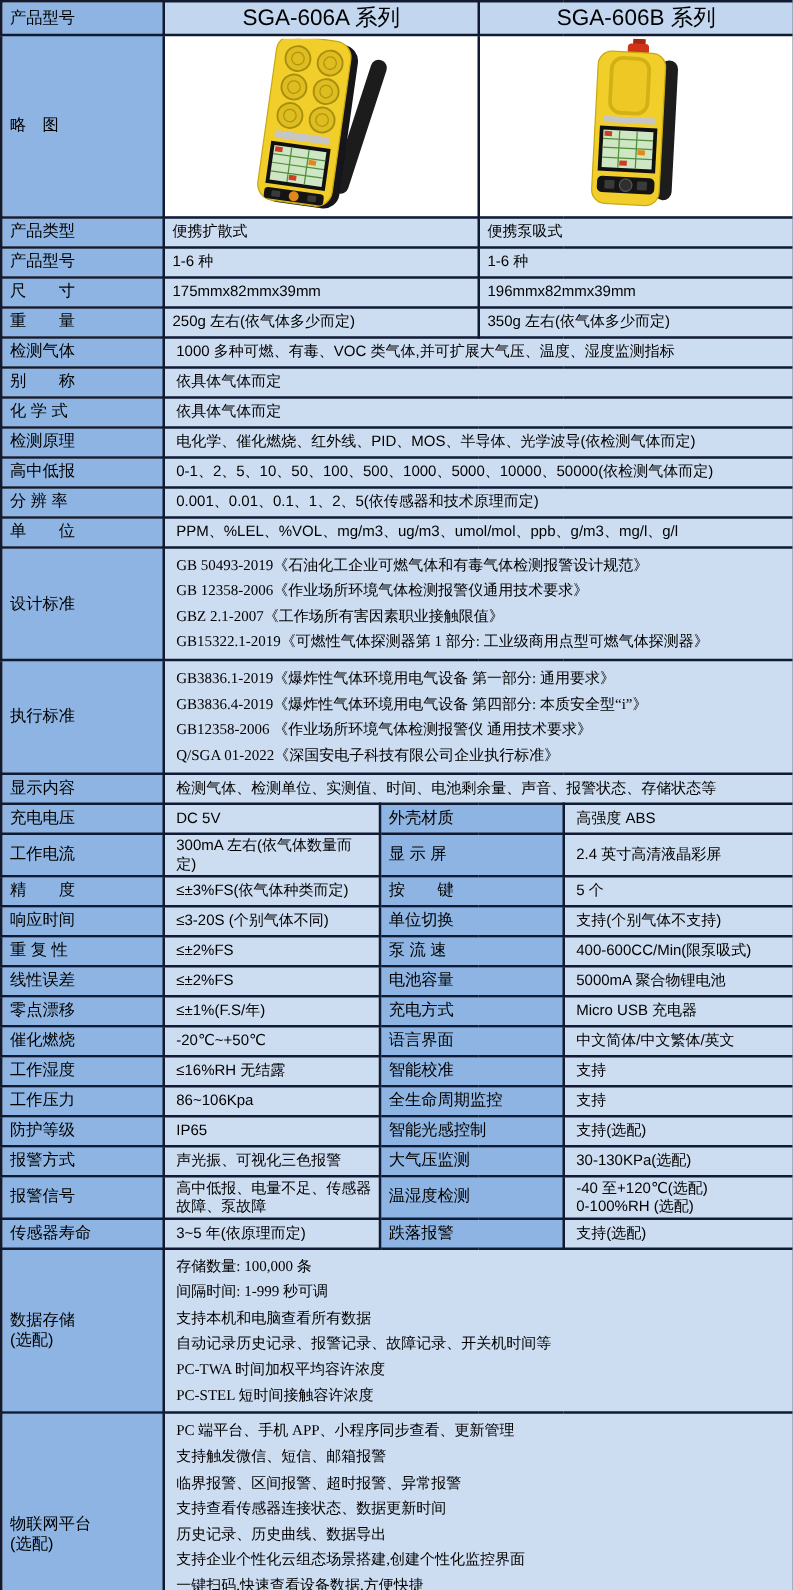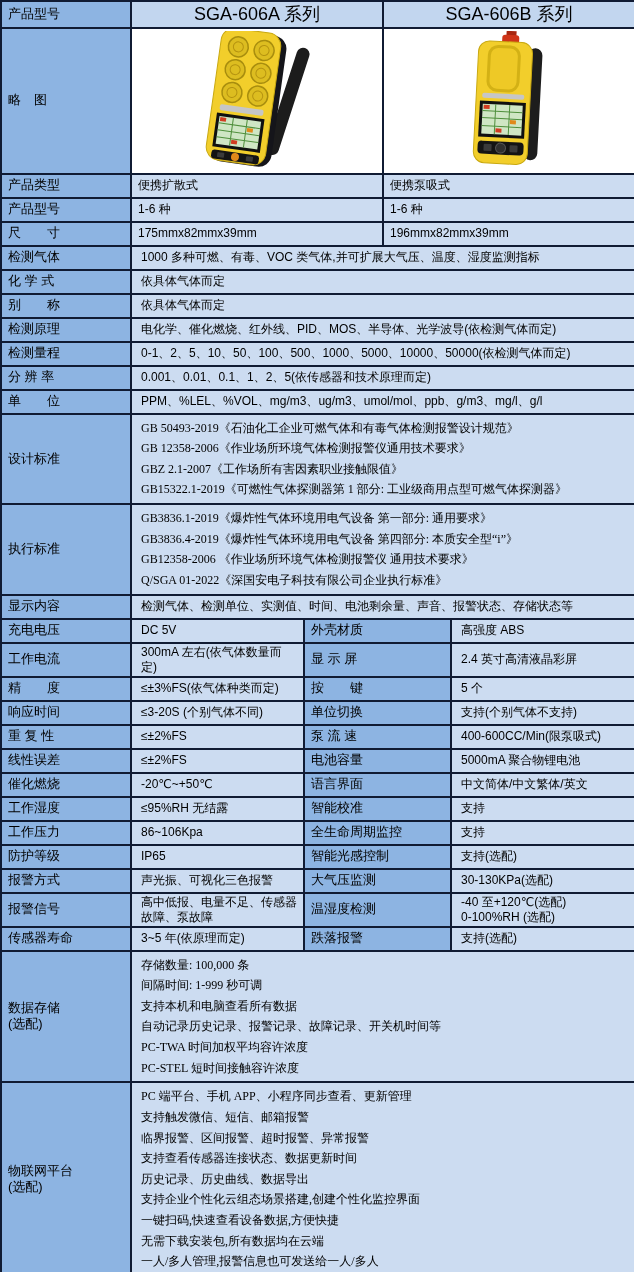--- a/index.html
+++ b/index.html
@@ -123,47 +123,52 @@
         <td colspan="2" class="val c">1-6 种</td>
         <td colspan="2" class="val c">1-6 种</td>
       </tr>
 
       <tr>
         <td class="lab">尺　　寸</td>
         <td colspan="2" class="val c">175mmx82mmx39mm</td>
         <td colspan="2" class="val c">196mmx82mmx39mm</td>
       </tr>
 
+      <tr>
+        <td class="lab">重　　量</td>
+        <td colspan="2" class="val c">250g 左右(依气体多少而定)</td>
+        <td colspan="2" class="val c">350g 左右(依气体多少而定)</td>
+      </tr>
 
   </tbody>
 
   <tbody>
 
       <tr>
         <td class="lab">检测气体</td>
         <td colspan="4" class="val l">1000 多种可燃、有毒、VOC 类气体,并可扩展大气压、温度、湿度监测指标</td>
       </tr>
 
       <tr>
+        <td class="lab">别　　称</td>
+        <td colspan="4" class="val l">依具体气体而定</td>
+      </tr>
+
+      <tr>
         <td class="lab">化 学 式</td>
         <td colspan="4" class="val l">依具体气体而定</td>
       </tr>
 
       <tr>
-        <td class="lab">别　　称</td>
-        <td colspan="4" class="val l">依具体气体而定</td>
-      </tr>
-
-      <tr>
         <td class="lab">检测原理</td>
         <td colspan="4" class="val l">电化学、催化燃烧、红外线、PID、MOS、半导体、光学波导(依检测气体而定)</td>
       </tr>
 
       <tr>
-        <td class="lab">检测量程</td>
+        <td class="lab">高中低报</td>
         <td colspan="4" class="val l">0-1、2、5、10、50、100、500、1000、5000、10000、50000(依检测气体而定)</td>
       </tr>
 
       <tr>
         <td class="lab">分 辨 率</td>
         <td colspan="4" class="val l">0.001、0.01、0.1、1、2、5(依传感器和技术原理而定)</td>
       </tr>
 
       <tr>
         <td class="lab">单　　位</td>
@@ -238,31 +243,37 @@
         <td class="val l pre">400-600CC/Min(限泵吸式)</td>
       </tr>
 
       <tr>
         <td class="lab">线性误差</td>
         <td class="val l">≤±2%FS</td>
         <td colspan="2" class="lab">电池容量</td>
         <td class="val l pre">5000mA 聚合物锂电池</td>
       </tr>
 
+      <tr>
+        <td class="lab">零点漂移</td>
+        <td class="val l">≤±1%(F.S/年)</td>
+        <td colspan="2" class="lab">充电方式</td>
+        <td class="val l pre">Micro USB 充电器</td>
+      </tr>
 
       <tr>
         <td class="lab">催化燃烧</td>
         <td class="val l">-20℃~+50℃</td>
         <td colspan="2" class="lab">语言界面</td>
         <td class="val l pre">中文简体/中文繁体/英文</td>
       </tr>
 
       <tr>
         <td class="lab">工作湿度</td>
-        <td class="val l">≤95%RH 无结露</td>
+        <td class="val l">≤16%RH 无结露</td>
         <td colspan="2" class="lab">智能校准</td>
         <td class="val l pre">支持</td>
       </tr>
 
       <tr>
         <td class="lab">工作压力</td>
         <td class="val l">86~106Kpa</td>
         <td colspan="2" class="lab">全生命周期监控</td>
         <td class="val l pre">支持</td>
       </tr>

